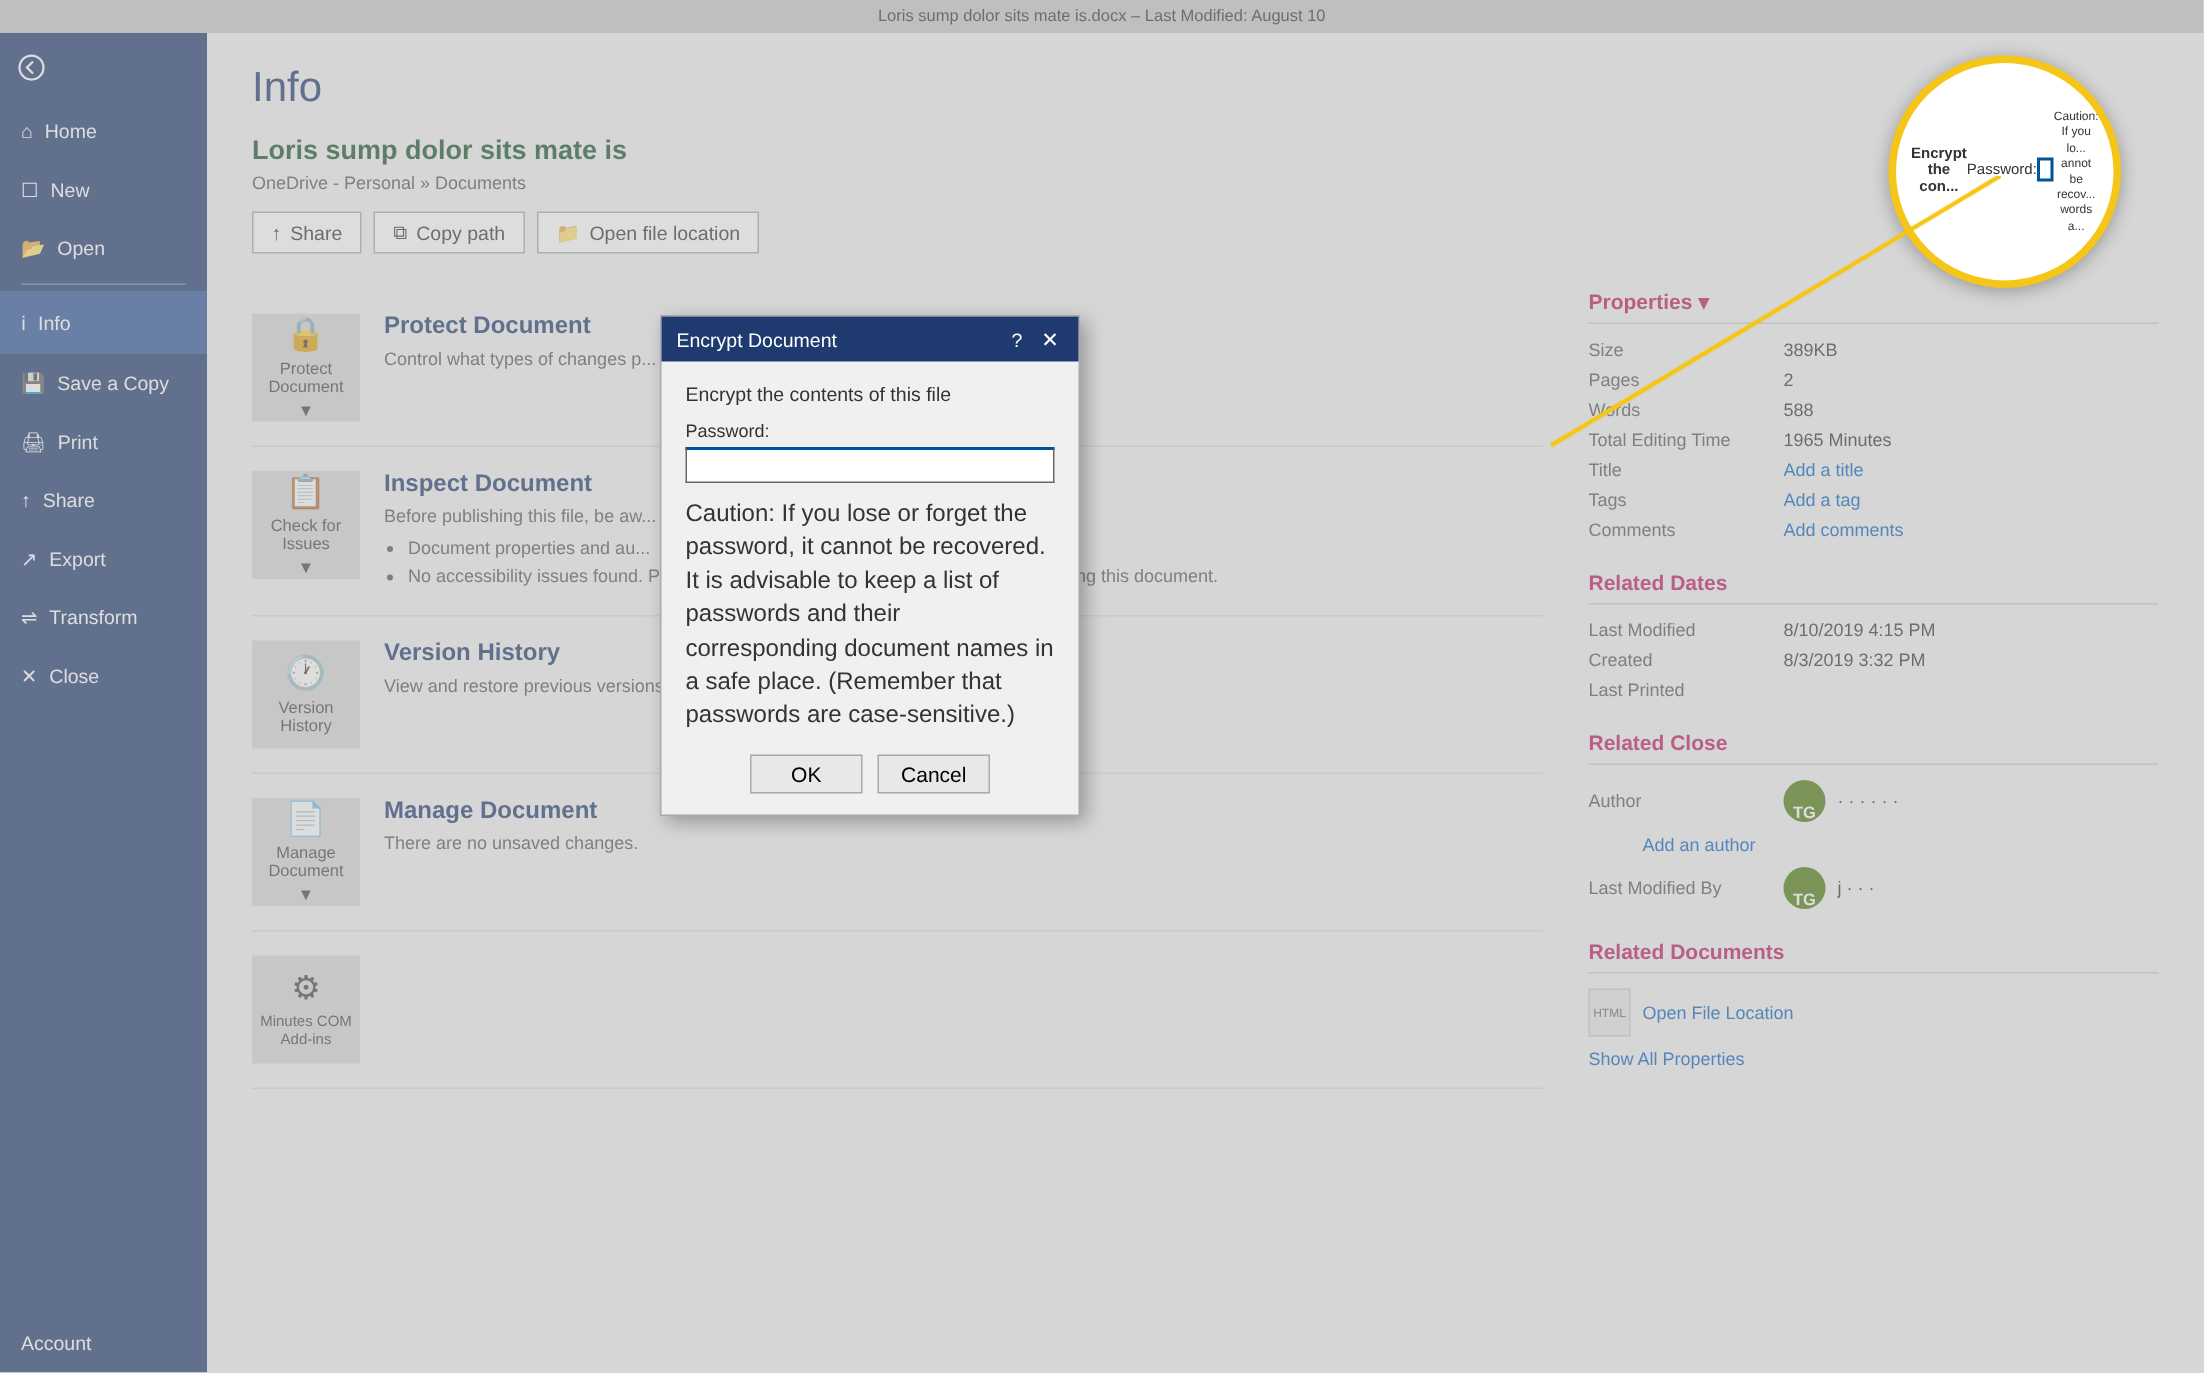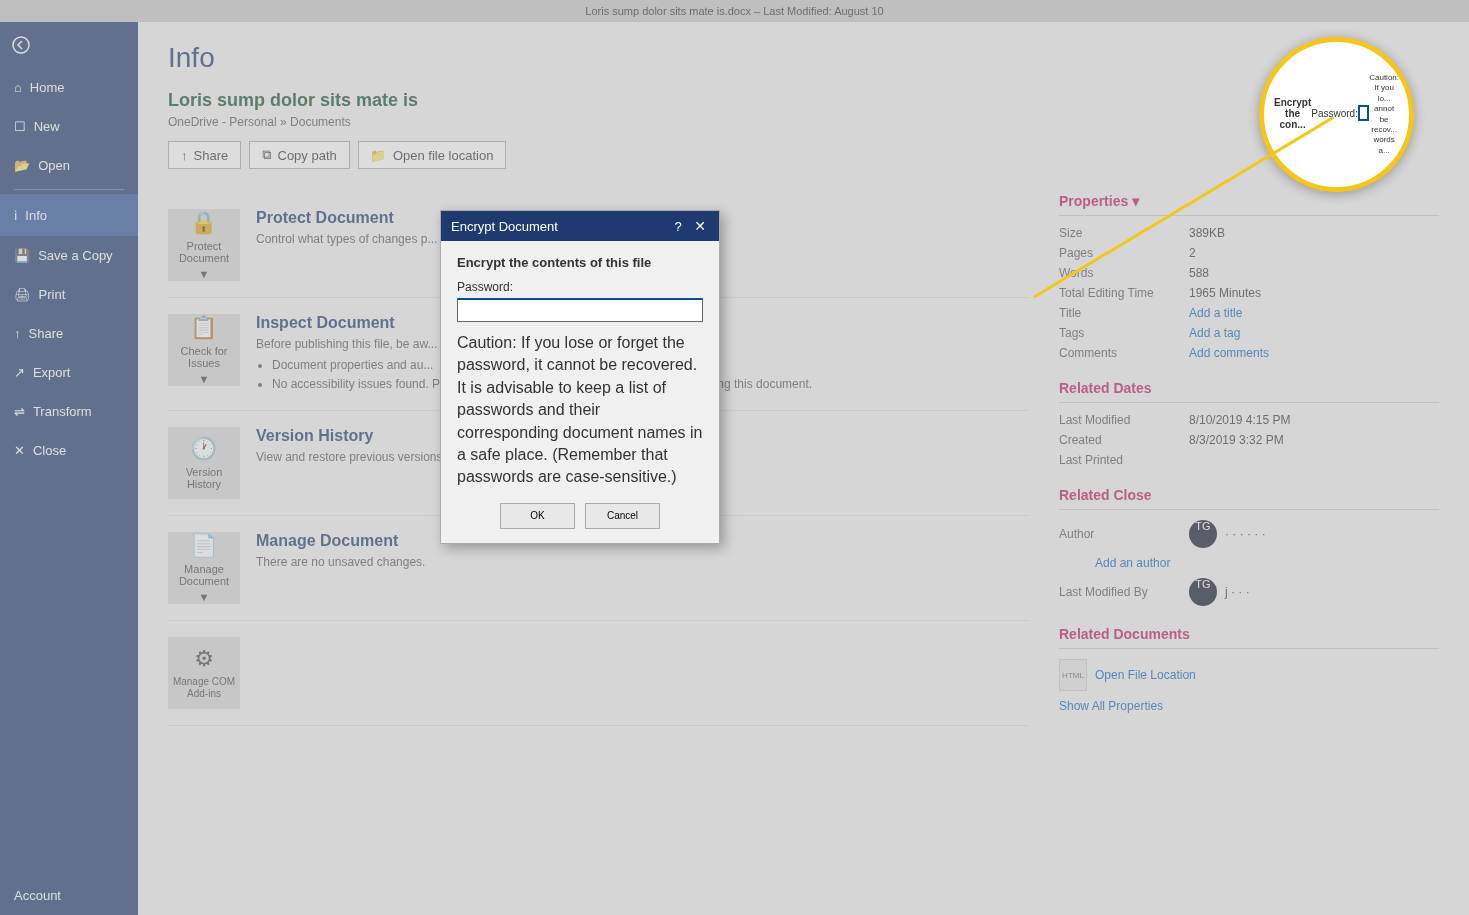--- a/index.html
+++ b/index.html
@@ -208,27 +208,27 @@
 
     .prop-value.add-link {
       color: #0563c1;
       cursor: pointer;
     }
 
     .avatar {
       width: 28px;
       height: 28px;
       border-radius: 50%;
-      background: #0f172a;
-      color: white;
-      display: flex;
-      align-items: flex-start;
+      background: #4d7c0f;
+      color: white;
+      display: flex;
+      align-items: flex-end;
       justify-content: center;
       font-size: 11px;
-      font-weight: normal;
+      font-weight: bold;
       flex-shrink: 0;
     }
 
     .person-name { color: #333; }
     .add-author { color: #0563c1; cursor: pointer; font-size: 12px; margin-left: 36px; }
 
     .related-doc-row {
       display: flex;
       align-items: center;
       gap: 8px;
@@ -318,21 +318,21 @@
       cursor: pointer;
       font-size: 13px;
     }
 
     .dialog-body {
       padding: 14px 16px;
     }
 
     .dialog-body-title {
       font-size: 13px;
-      font-weight: 700;
+      font-weight: 400;
       color: #333;
       margin-bottom: 10px;
     }
 
     .dialog-password-label {
       font-size: 12px;
       color: #333;
       margin-bottom: 4px;
     }
 
@@ -357,21 +357,21 @@
       display: flex;
       justify-content: center;
       gap: 10px;
     }
 
     .dialog-btn {
       width: 75px;
       height: 26px;
       border: 1px solid #aaa;
       background: #e8e8e8;
-      font-size: 10px;
+      font-size: 14px;
       cursor: pointer;
     }
     .dialog-btn.primary { background: #e8e8e8; }
 
     .top-document-bar {
       background: #c8c8c8;
       height: 22px;
       display: flex;
       align-items: center;
       justify-content: center;
@@ -525,21 +525,21 @@
           </div>
           <div class="section-content">
             <div class="section-title">Manage Document</div>
             <div class="section-desc">There are no unsaved changes.</div>
           </div>
         </div>
 
         <div class="info-section">
           <div class="section-icon-box">
             <span style="font-size:22px;">⚙</span>
-            <span style="font-size:10px;text-align:center;line-height:1.2;padding:0 4px;">Manage COM Add-ins</span>
+            <span style="font-size:10px;text-align:center;line-height:1.2;padding:0 4px;">Minutes COM Add-ins</span>
           </div>
         </div>
 
       </div>
 
       <div class="right-panel">
 
         <div class="properties-section">
           <div class="panel-title">
             <span>Properties</span>

